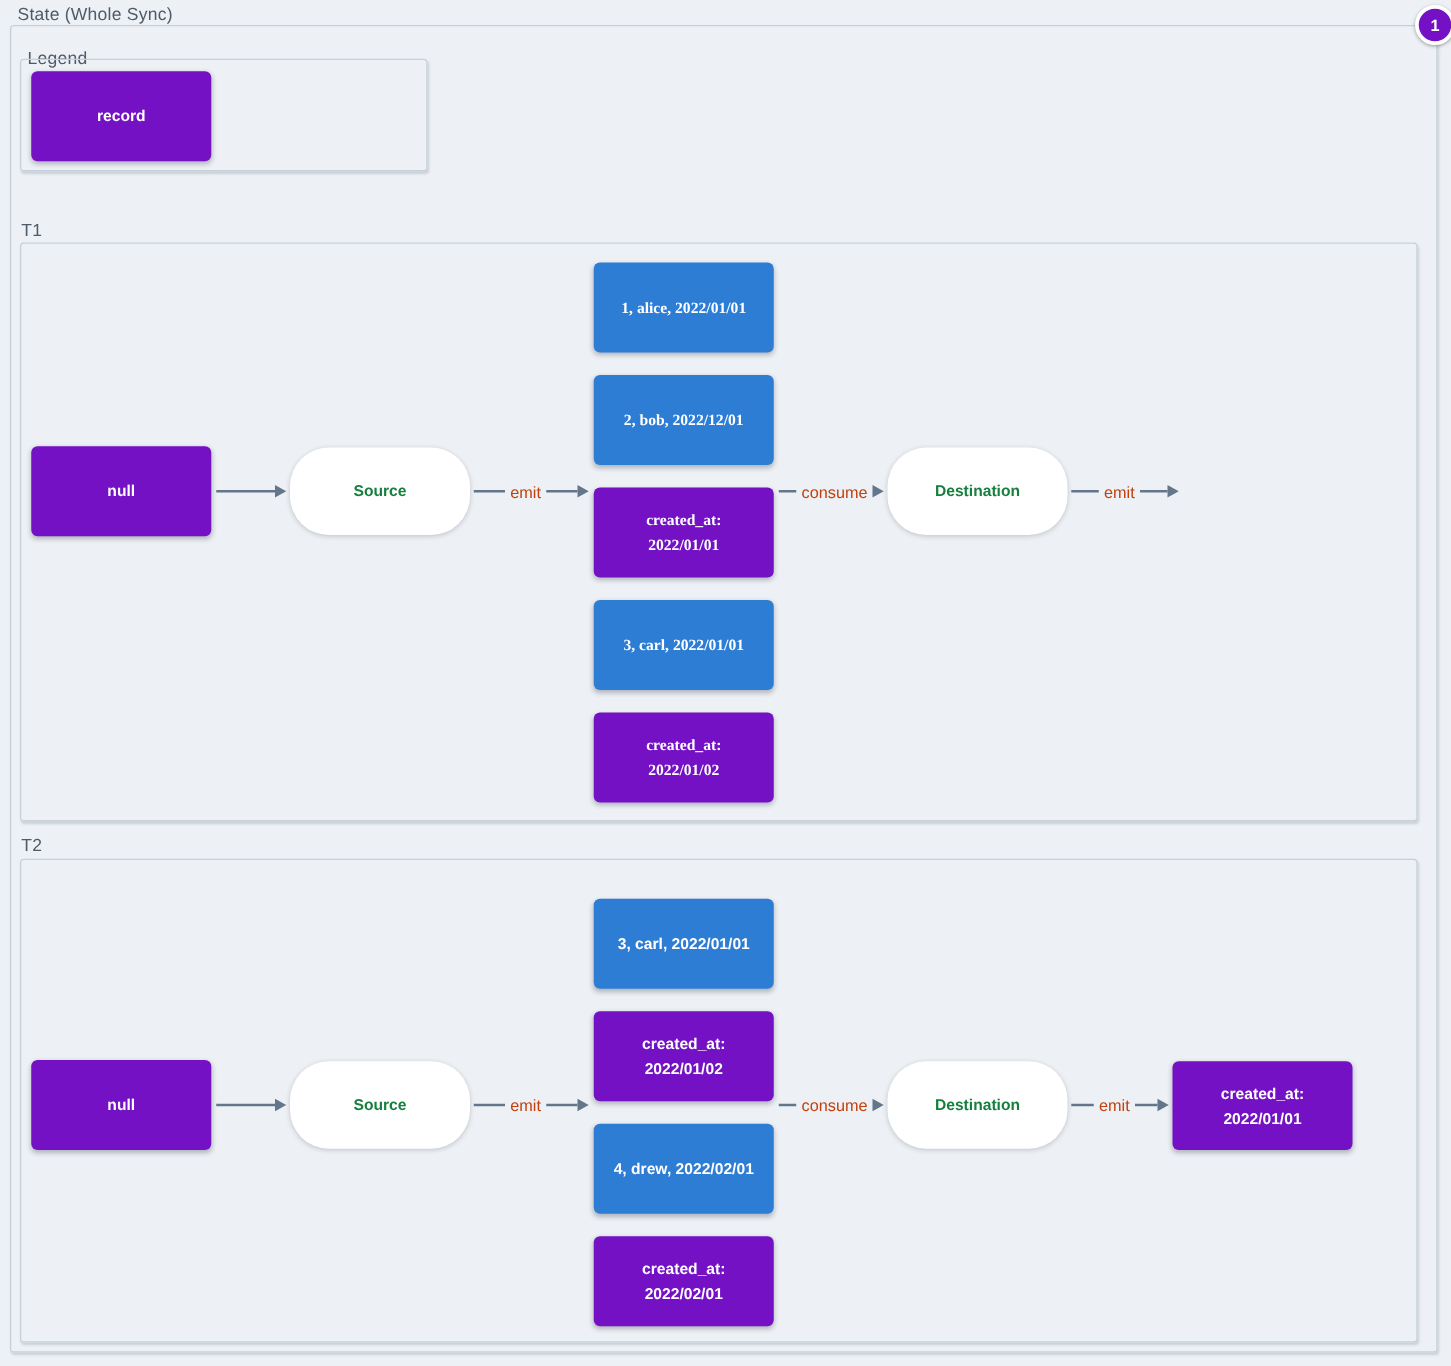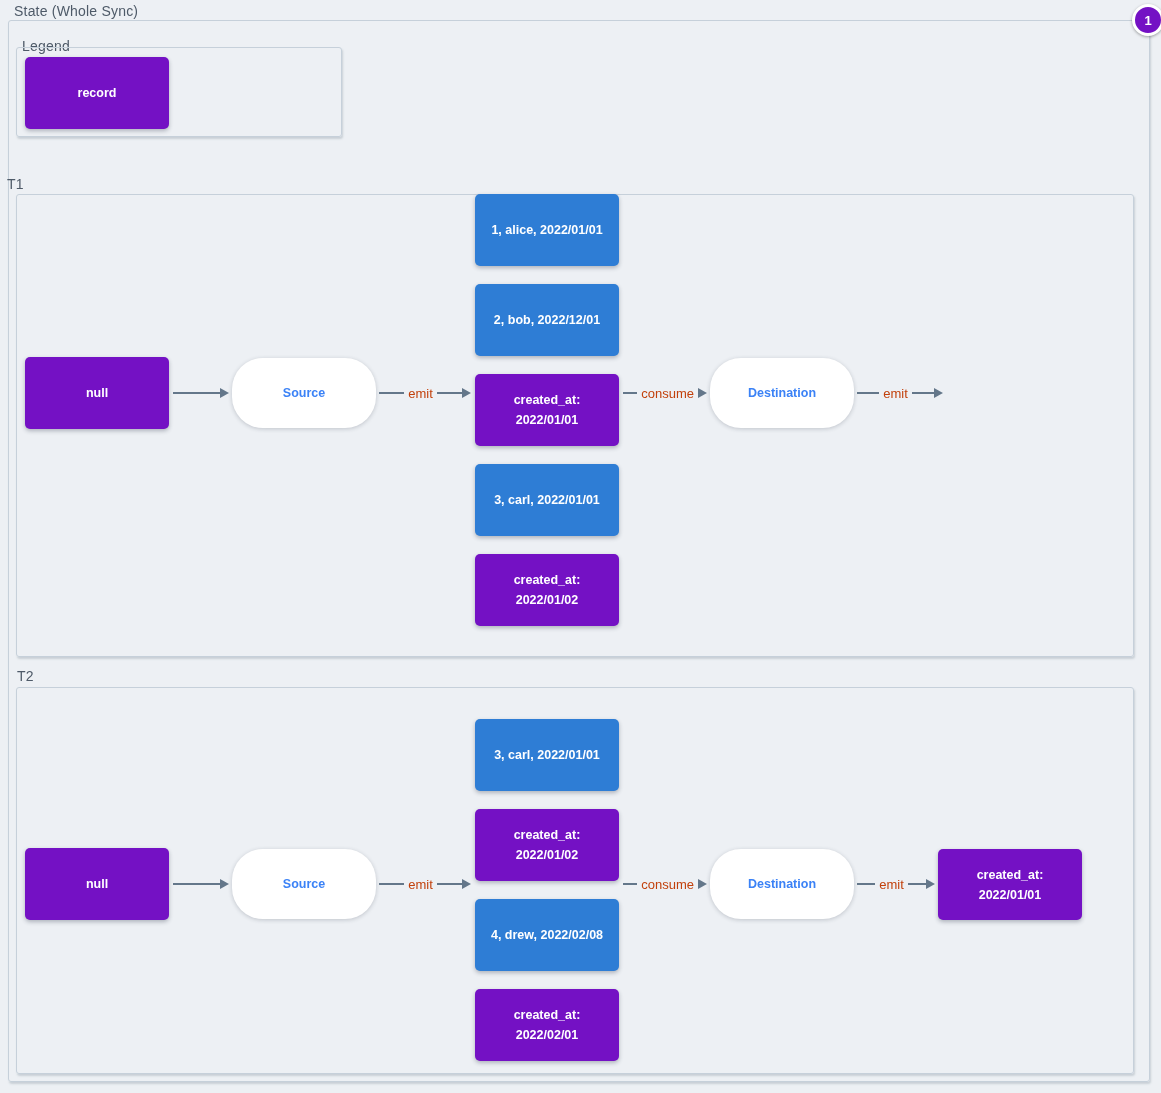--- a/index.html
+++ b/index.html
@@ -14,21 +14,21 @@
   .panel-label{
     position:absolute;font-size:14px;color:#4e5a68;letter-spacing:.2px;
   }
   .node{
     display:flex;align-items:center;justify-content:center;text-align:center;
     border-radius:5px;font-size:12.5px;font-weight:600;line-height:1.6;
     white-space:pre-line;box-shadow:0 2px 4px rgba(30,40,60,.30);
     width:144px;height:72px;box-sizing:border-box;padding:2px;
   }
   .node.abs{position:absolute;}
-  .node.white{background:#ffffff;color:#3b82f6;height:70px;box-shadow:0 1px 4px rgba(30,40,60,.22);border-radius:31px;}
+  .node.white{background:#ffffff;color:#15803d;height:70px;box-shadow:0 1px 4px rgba(30,40,60,.22);border-radius:31px;}
   .node[data-type="record"]{background:var(--record,#2e7dd5);color:#fff;}
   .node[data-type="state"]{background:var(--state,#7411c4);color:#fff;}
   .stack{
     position:absolute;display:flex;flex-direction:column;gap:18px;width:144px;
   }
   .edge{
     position:absolute;display:flex;align-items:center;height:16px;
   }
   .edge .seg{flex:1;height:2px;background:var(--edge,#64778a);min-width:8px;}
   .edge .lbl{font-size:13px;color:#c2410c;margin:0 4px;font-weight:500;white-space:nowrap;}
@@ -54,40 +54,40 @@
 
   <span class="panel-label" style="left:22px;top:38px;">Legend</span>
   <div class="panel" style="left:16px;top:47px;width:324px;height:88px;"></div>
   <div class="stack" style="left:25px;top:57px;flex-direction:row;gap:18px;width:auto;">
 
       <div class="node" data-type="state">record</div>
     </div>
 
   <div class="badge" style="left:1132px;top:4px;">1</div>
 
-  <span class="panel-label" style="left:7px;top:176px;">T1</span>
+  <span class="panel-label" style="left:17px;top:176px;">T1</span>
   <div class="panel" style="left:16px;top:194px;width:1116px;height:461px;"></div>
 
   <div class="node abs" data-type="state" style="left:25px;top:357px;">null</div>
 
   <div class="edge" style="left:173px;top:385px;width:56px;">
     <div class="seg"></div>
     <div class="head"></div>
   </div>
 
   <div class="node abs white" style="left:232px;top:358px;">Source</div>
 
   <div class="edge" style="left:379px;top:385px;width:92px;">
     <div class="seg"></div>
     <span class="lbl">emit</span>
     <div class="seg"></div>
     <div class="head"></div>
   </div>
 
-  <div class="stack" style="left:475px;top:194px;">
+  <div class="stack" style="left:475px;top:210px;font-family:Liberation Serif, serif;">
 
   <div class="node" data-type="record">1, alice, 2022/01/01</div>
       <div class="node" data-type="record">2, bob, 2022/12/01</div>
       <div class="node" data-type="state">created_at:
 2022/01/01</div>
       <div class="node" data-type="record">3, carl, 2022/01/01</div>
       <div class="node" data-type="state">created_at:
 2022/01/02</div>
     </div>
 
@@ -123,21 +123,21 @@
     <span class="lbl">emit</span>
     <div class="seg"></div>
     <div class="head"></div>
   </div>
 
   <div class="stack" style="left:475px;top:719px;">
 
   <div class="node" data-type="record">3, carl, 2022/01/01</div>
       <div class="node" data-type="state">created_at:
 2022/01/02</div>
-      <div class="node" data-type="record">4, drew, 2022/02/08</div>
+      <div class="node" data-type="record">4, drew, 2022/02/01</div>
       <div class="node" data-type="state">created_at:
 2022/02/01</div>
     </div>
 
   <div class="edge" style="left:623px;top:876px;width:84px;">
     <div class="seg"></div>
     <span class="lbl">consume</span>
     <div class="head"></div>
   </div>
 

